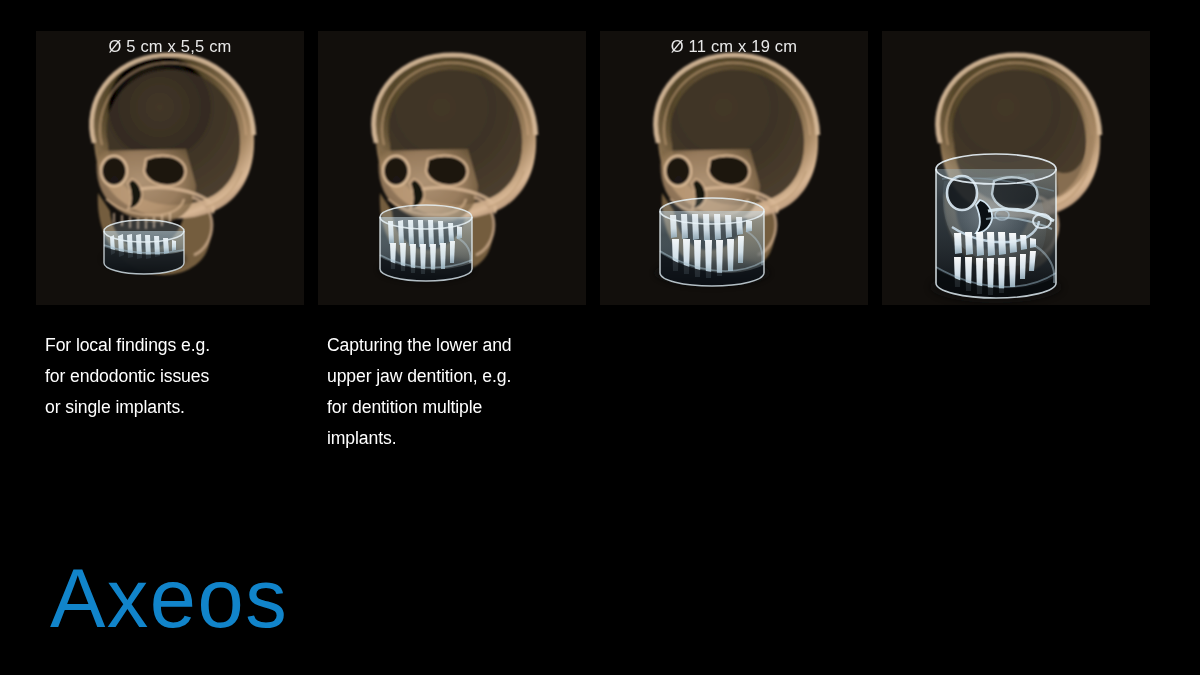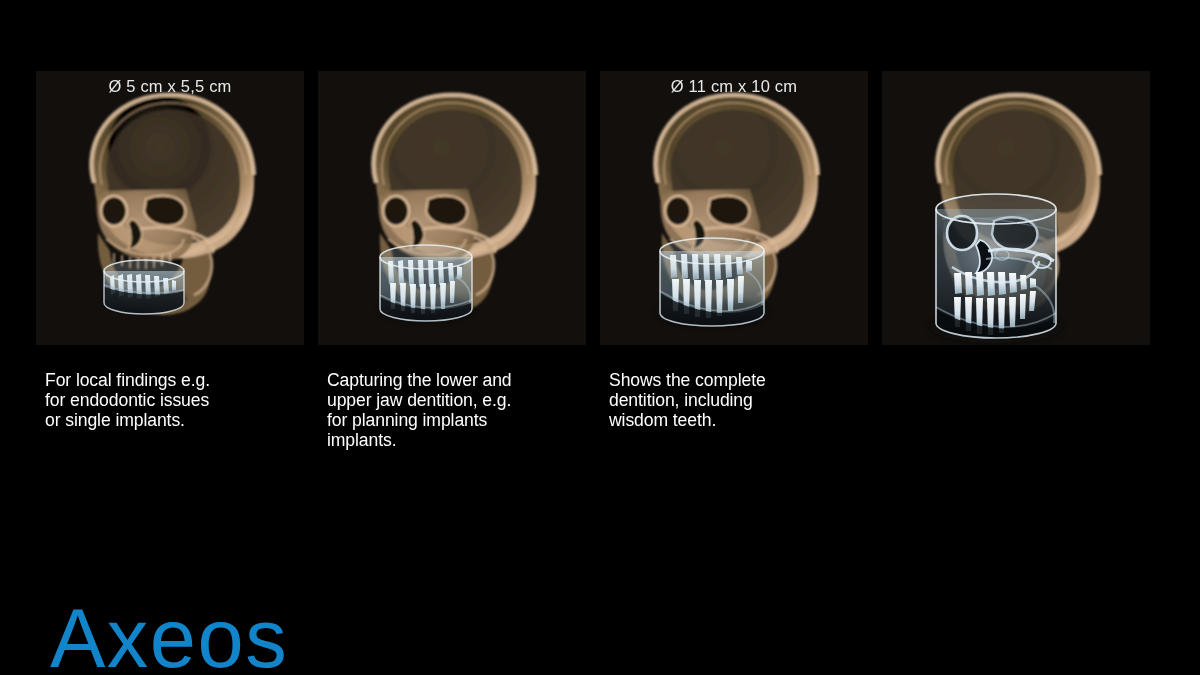--- a/index.html
+++ b/index.html
@@ -13,21 +13,20 @@
     position: relative;
     overflow: hidden;
     font-family: "Liberation Sans", sans-serif;
     background: #000000;
   }
 
   .stage {
     position: absolute;
     inset: 0;
     background: #000000;
-    margin-top: 40px;
   }
 
   
   .panels {
     position: absolute;
     left: 36px;
     top: 31px;
     width: 1128px;
     height: 274px;
     display: flex;
@@ -70,21 +69,21 @@
     top: 330px;
     width: 1140px;
     display: flex;
     gap: 14px;
   }
   .caption {
     width: 268px;
     flex: 0 0 268px;
     color: #ffffff;
     font-size: 17.6px;
-    line-height: 20px;
+    line-height: 31px;
     font-family: "Liberation Sans", sans-serif;
     white-space: pre-line;
     padding-left: 9px;
     box-sizing: border-box;
     letter-spacing: -0.1px;
   }
   .caption.wide { width: 285px; flex: 0 0 285px; }
 
   
   .brand {
@@ -425,21 +424,21 @@
 
             <path d="M146 200 C160 208 164 220 162 234" fill="none" stroke="#b7cedb" stroke-width="2" opacity=".42"></path>
 
             <ellipse cx="112" cy="180" rx="52" ry="13" fill="#cfe2ec" fill-opacity=".16" stroke="#e8f2f7" stroke-width="1.6" stroke-opacity=".85"></ellipse>
             <path d="M60 242 A52 13 0 0 0 164 242" fill="none" stroke="#dceaf1" stroke-width="1.5" stroke-opacity=".8"></path>
             <path d="M60 180 L60 242" stroke="#eaf4f9" stroke-width="1.5" stroke-opacity=".8" fill="none"></path>
             <path d="M164 180 L164 242" stroke="#eaf4f9" stroke-width="1.5" stroke-opacity=".8" fill="none"></path>
           </g>
         </svg>
       </div>
-      <div class="panel-title">Ø 11 cm x 10 cm</div>
+      <div class="panel-title">Ø 11 cm x 19 cm</div>
     </div>
 
     <div class="panel">
       <div class="panel-art">
         <svg viewBox="0 0 268 274" xmlns="http://www.w3.org/2000/svg">
           <defs>
             <radialGradient id="cranium4" cx="42%" cy="32%" r="72%">
               <stop offset="0%" stop-color="#7b6548"></stop>
               <stop offset="45%" stop-color="#524428"></stop>
               <stop offset="78%" stop-color="#a98a66"></stop>
@@ -561,22 +560,19 @@
     </div>
 
   </div>
 
   <div class="captions">
     <div class="caption">For local findings e.g.
 for endodontic issues
 or single implants.</div>
     <div class="caption">Capturing the lower and
 upper jaw dentition, e.g.
-for planning implants
+for dentition multiple
 implants.</div>
-    <div class="caption">Shows the complete
-dentition, including
-wisdom teeth.</div>
   </div>
 
   <div class="brand">Axeos</div>
 
 </div>
 
 </body></html>

